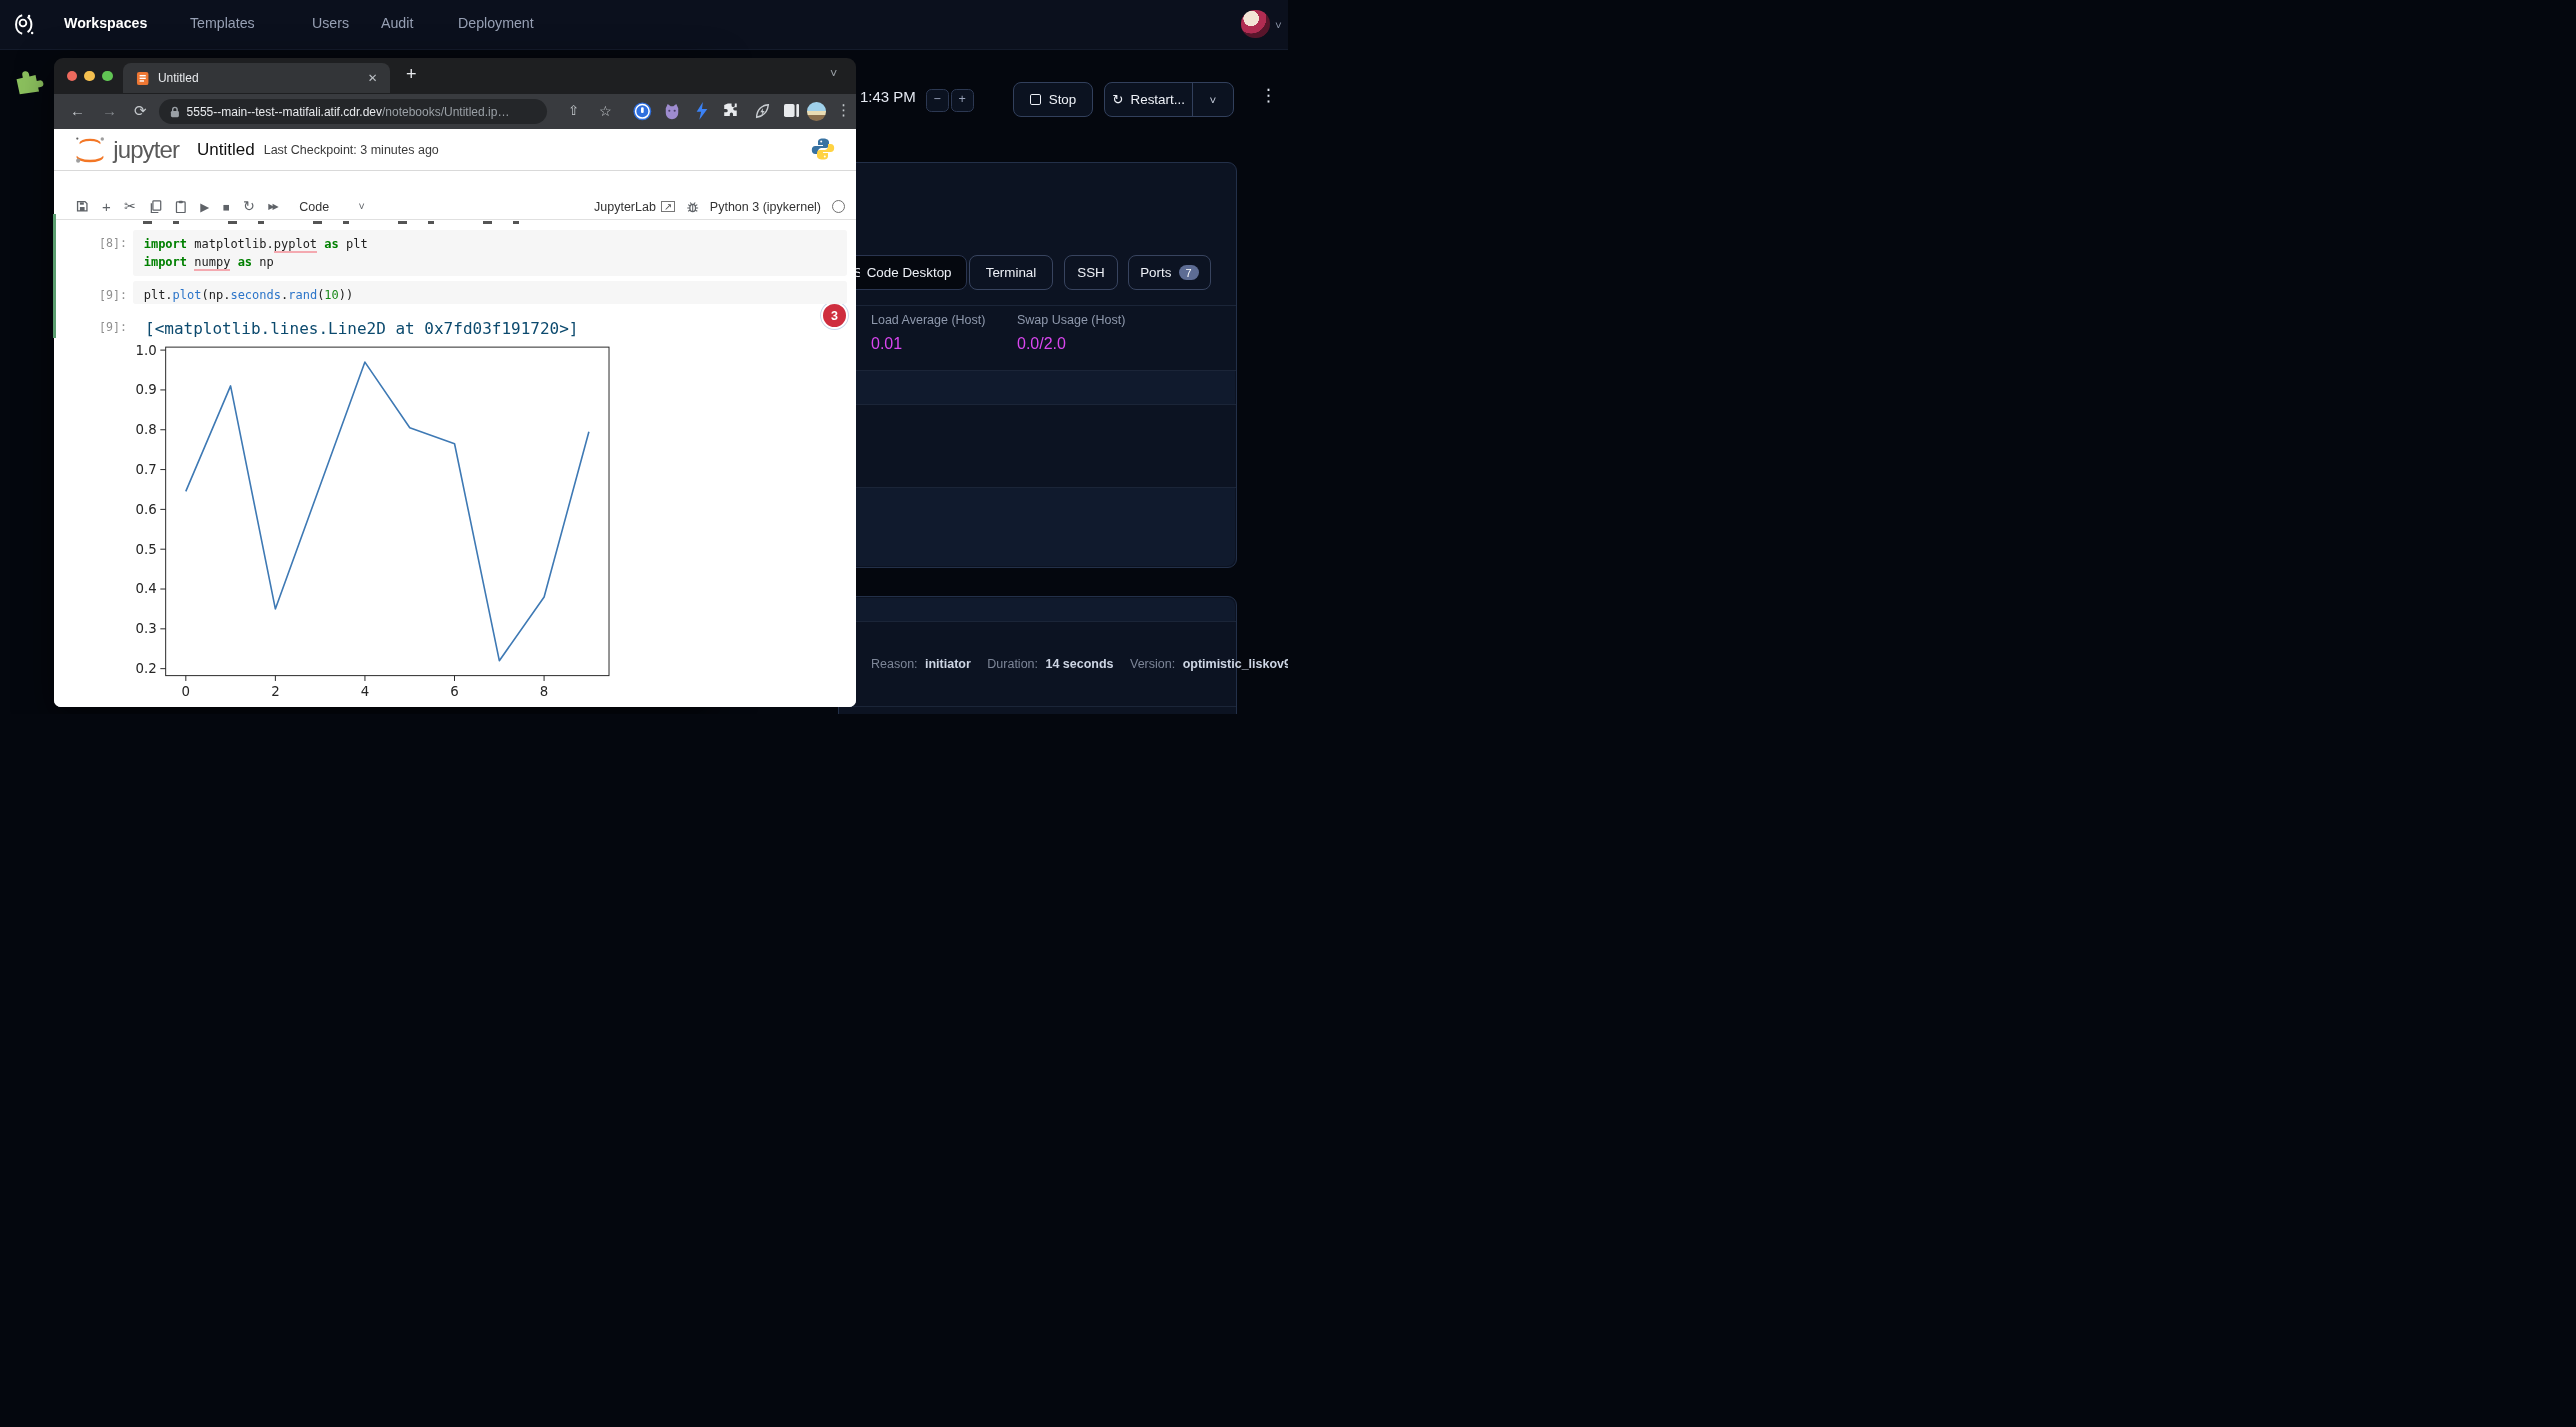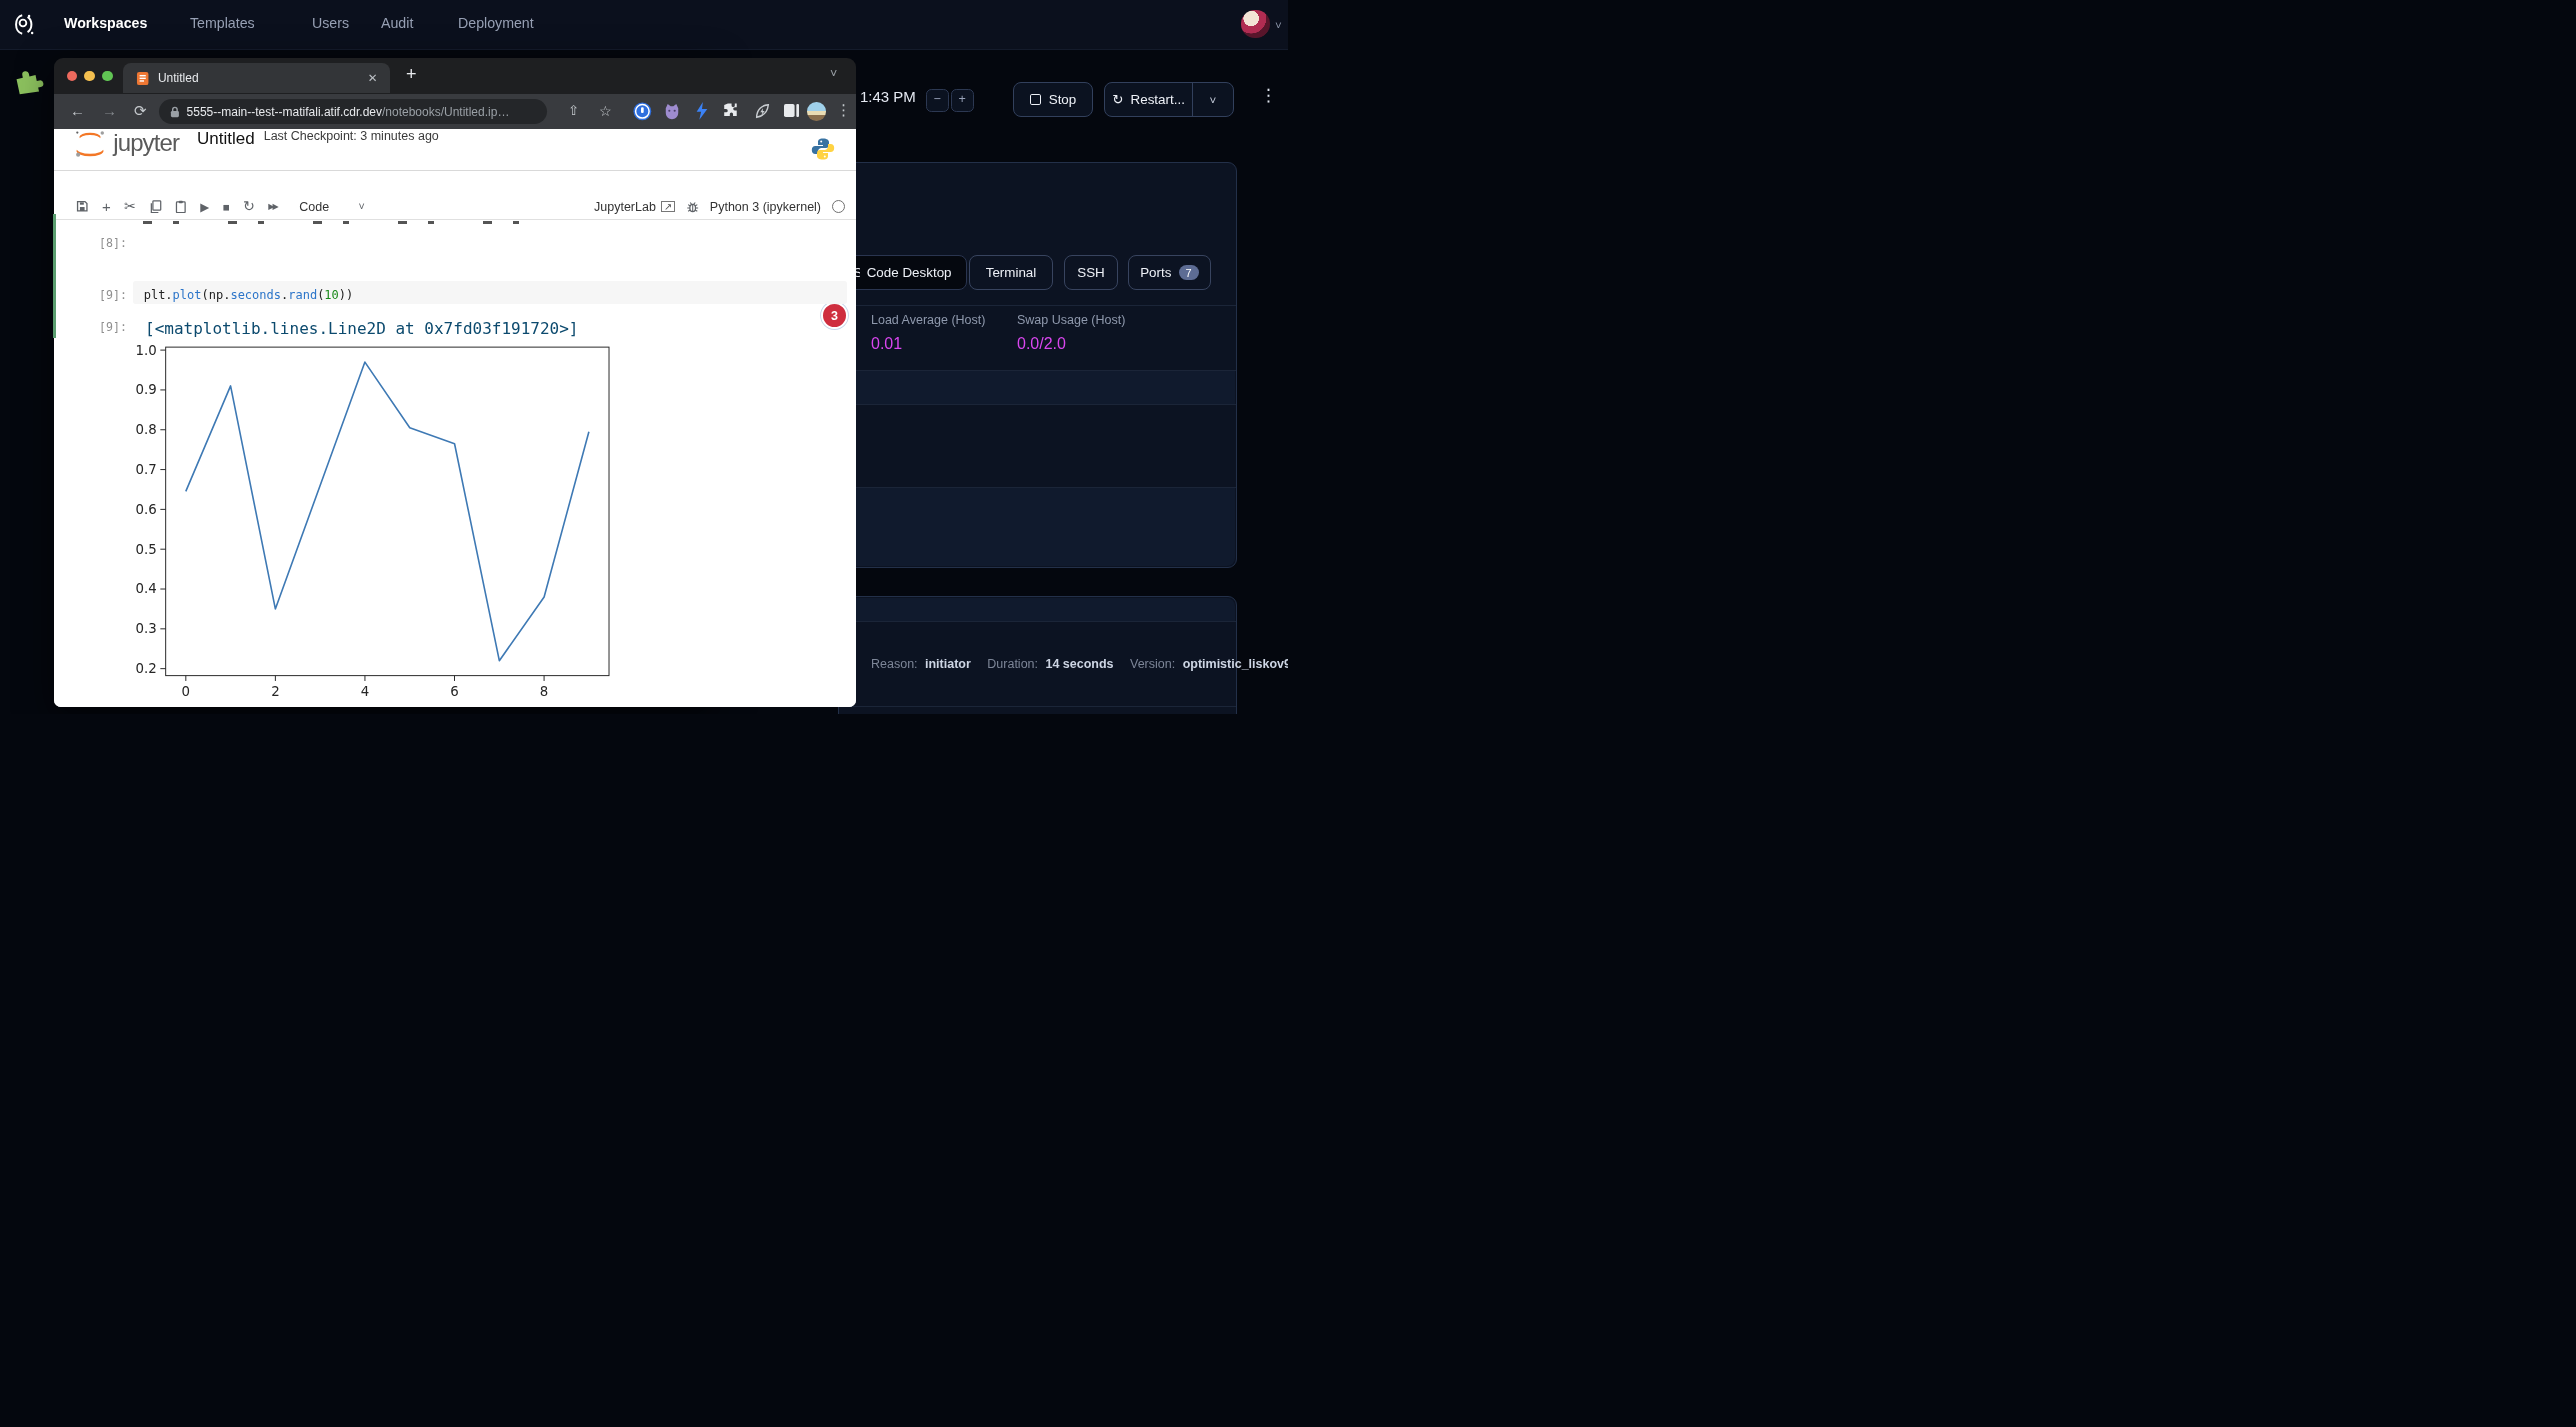--- a/index.html
+++ b/index.html
@@ -49,21 +49,21 @@
   .navgl{position:absolute;top:8px;font-size:15px;color:#c5c9cd;cursor:pointer;}
   .omnibox{position:absolute;left:105px;top:5.3px;width:388px;height:25px;background:#242629;border-radius:12.5px;
     display:flex;align-items:center;overflow:hidden;white-space:nowrap;cursor:text;}
   .url-domain{color:#e8eaed;font-size:12px;}
   .url-path{color:#9aa0a6;font-size:12px;}
   .exticon{position:absolute;top:9px;cursor:pointer;}
   .chrome-avatar{width:18.7px;height:18.7px;border-radius:50%;
     background:linear-gradient(#9fd0ea 0 45%,#e9dcb4 45% 70%,#8a6f4e 70%);}
   
   .jpage{position:absolute;left:0;top:71px;width:802px;height:578px;background:#fff;border-radius:0 0 7.1px 7.1px;overflow:hidden;color:#000;}
-  .jheader{position:absolute;left:0;top:0;width:802px;height:41px;border-bottom:0.9px solid #d9d9d9;display:flex;align-items:flex-start;}
+  .jheader{position:absolute;left:0;top:0;width:802px;height:41px;border-bottom:0.9px solid #d9d9d9;display:flex;align-items:center;}
   .jbrand{font-size:24px;color:#5a5a5a;letter-spacing:-0.9px;margin-left:5.3px;}
   .jtitle{font-size:17px;color:#111;margin-left:18px;}
   .jcheckpoint{font-size:12.5px;color:#3a3a3a;margin-left:9px;}
   .jmenubar{position:absolute;left:0;top:42px;width:802px;height:22px;border-bottom:0.9px solid #e4e4e4;
     display:flex;align-items:center;gap:20.5px;padding-left:22px;box-sizing:border-box;}
   .jmenu{font-size:13px;color:#333;cursor:pointer;}
   .trusted{position:absolute;right:18px;top:1.8px;border:0.9px solid #bdbdbd;border-radius:1.8px;font-size:11.6px;color:#333;
     padding:1.8px 6.2px;background:#fff;cursor:pointer;}
   .jtoolbar{position:absolute;left:0;top:65px;width:802px;height:26px;border-bottom:0.9px solid #e0e0e0;
     display:flex;align-items:center;gap:13.4px;padding-left:22px;box-sizing:border-box;color:#5f6368;}
@@ -323,20 +323,24 @@
         </span>
         <span style="font-size:12.5px;color:#333">Python 3 (ipykernel)</span>
         <span class="kernel-circle"></span>
       </span>
     </div>
 
     <div class="jcontent">
       <div class="clipfrag"></div>
 
       <span class="prompt" style="left:45px;top:16px">[8]:</span>
+      <div class="codecell" style="top:9.8px;height:46px">
+        <div><span class="kw">import</span><span class="plain"> matplotlib.</span><span class="misspell">pyplot</span><span class="plain"> </span><span class="kw">as</span><span class="plain"> plt</span></div>
+        <div><span class="kw">import</span><span class="plain"> </span><span class="misspell">numpy</span><span class="plain"> </span><span class="kw">as</span><span class="plain"> np</span></div>
+      </div>
       <div class="badge3">3</div>
 
       <span class="prompt" style="left:45px;top:68px">[9]:</span>
       <div class="codecell" style="top:61px;height:23px">
         <div><span class="plain">plt.</span><span class="fn">plot</span><span class="plain">(np.</span><span class="fn">seconds</span><span class="plain">.</span><span class="fn">rand</span><span class="plain">(</span><span class="num">10</span><span class="plain">))</span></div>
       </div>
 
       <span class="prompt" style="left:45px;top:100px">[9]:</span>
       <span class="outtext" style="left:91px;top:99px">[&lt;matplotlib.lines.Line2D at 0x7fd03f191720&gt;]</span>
 

